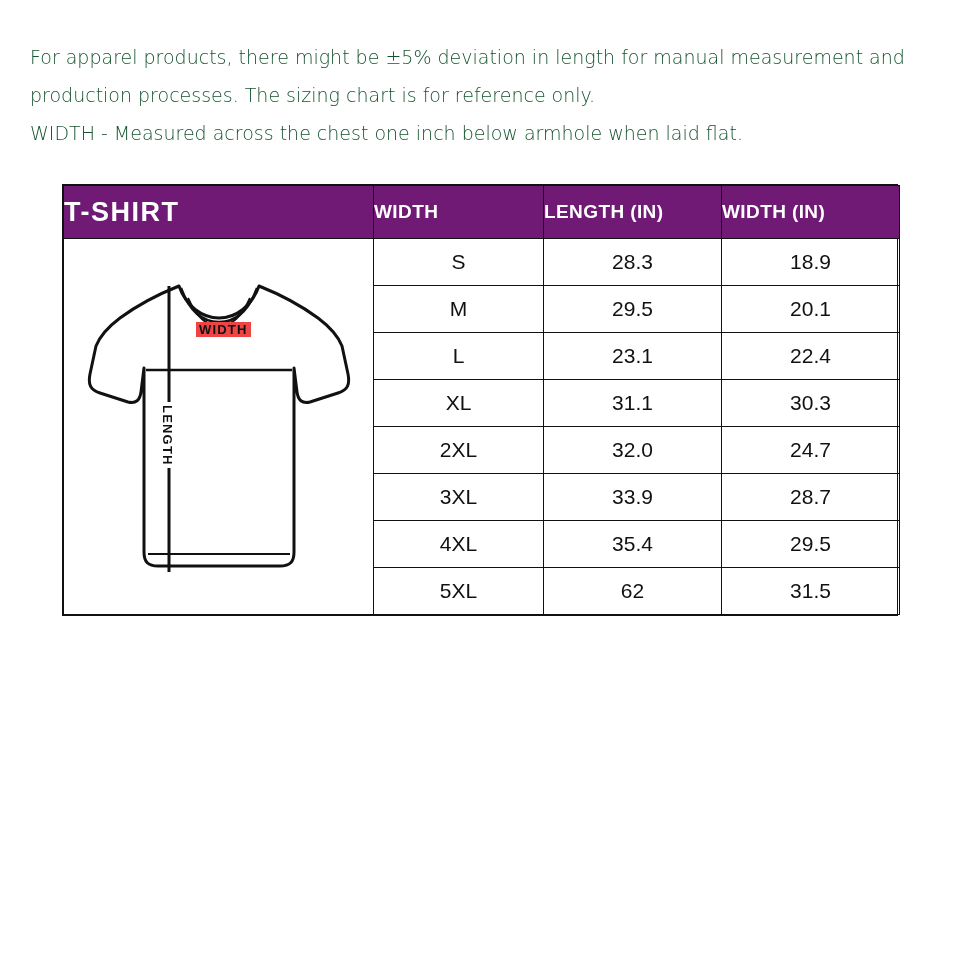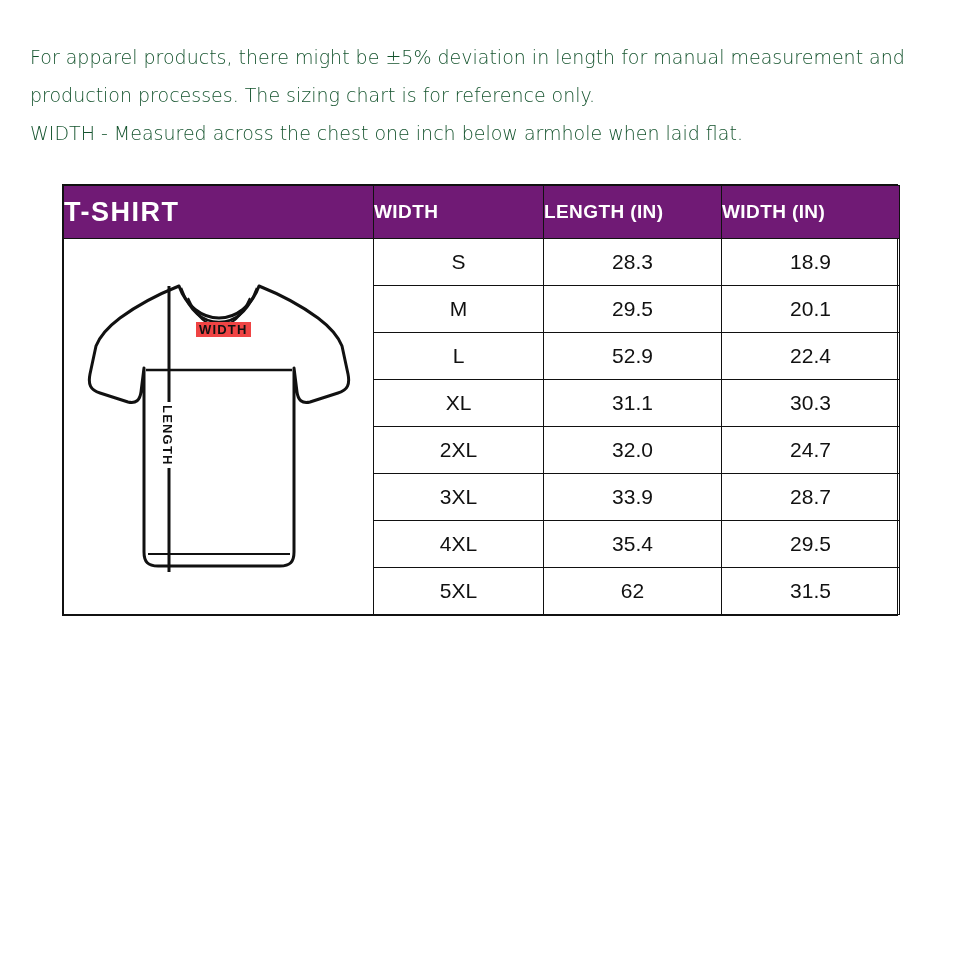--- a/index.html
+++ b/index.html
@@ -168,21 +168,21 @@
           <td class="cell">28.3</td>
           <td class="cell">18.9</td>
         </tr>
         <tr>
           <td class="cell">M</td>
           <td class="cell">29.5</td>
           <td class="cell">20.1</td>
         </tr>
         <tr>
           <td class="cell">L</td>
-          <td class="cell">52.9</td>
+          <td class="cell">23.1</td>
           <td class="cell">22.4</td>
         </tr>
         <tr>
           <td class="cell">XL</td>
           <td class="cell">31.1</td>
           <td class="cell">30.3</td>
         </tr>
         <tr>
           <td class="cell">2XL</td>
           <td class="cell">32.0</td>

